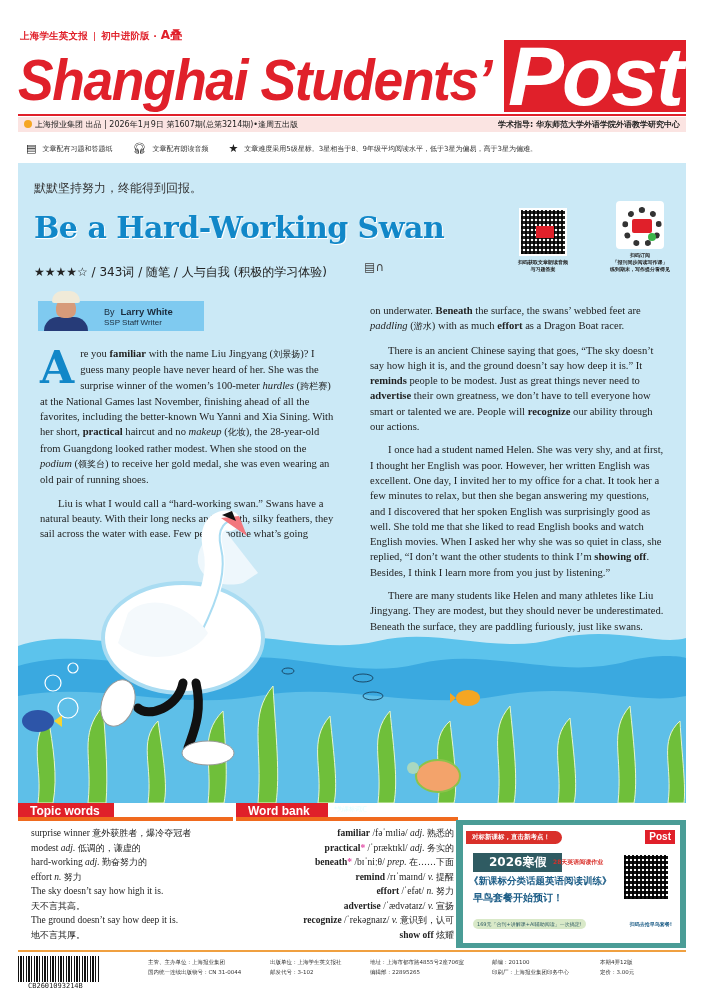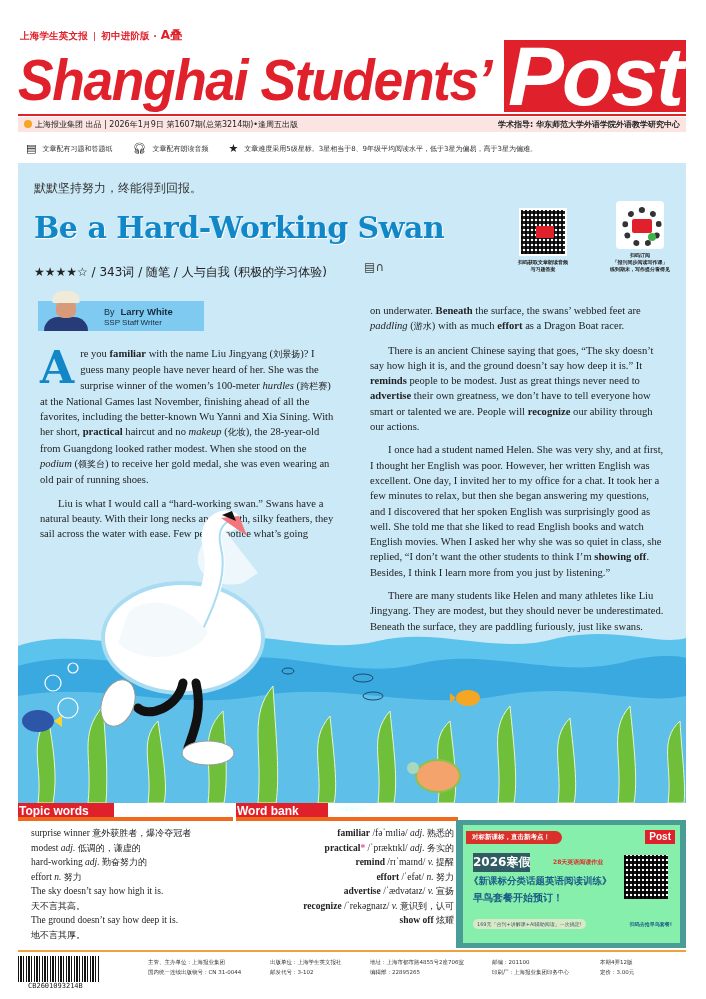--- a/index.html
+++ b/index.html
@@ -53,32 +53,32 @@
   .col-left { left:14px; top:175px; width:316px; }
   .col-right { left:344px; top:132px; width:312px; }
   .dropcap { float:left; font-size:44px; line-height:36px; color:#1187c8; font-weight:bold; margin:4px 6px 0 0; font-family:"DejaVu Serif", serif; }
   .zh { font-family:"DejaVu Serif", serif; font-size:9px; }
 
   
   .water { position:absolute; left:0; top:463px; width:668px; height:177px; }
   .swan { position:absolute; left:0; top:0; width:668px; height:640px; pointer-events:none; }
 
   
-  .box-head { position:absolute; height:16px; background:#e0202a; color:#fff; font-family:"Liberation Sans", sans-serif; font-weight:bold; font-size:12px; line-height:16px; padding-left:1px; }
+  .box-head { position:absolute; height:16px; background:#e0202a; color:#fff; font-family:"Liberation Sans", sans-serif; font-weight:bold; font-size:12px; line-height:16px; padding-left:12px; }
   .orange-rule { position:absolute; height:4px; background:#f06a1e; }
   .wordlist { position:absolute; font-size:9.5px; line-height:14.5px; color:#222; }
   .wordlist .item { white-space:nowrap; }
   .wordlist .zh { font-size:9px; }
   .star { color:#e24aa5; font-weight:bold; }
 
   .ad { position:absolute; left:456px; top:820px; width:230px; height:128px; background:#4a9c96; padding:5px 6px 5px 7px; }
-  .ad-inner { position:relative; width:100%; height:100%; background:#86efac; }
+  .ad-inner { position:relative; width:100%; height:100%; background:#ffffff; }
   .ad .tag { position:absolute; left:3px; top:6px; background:#d9302a; color:#fff; font-family:"DejaVu Sans", sans-serif; font-size:6.5px; font-weight:bold; padding:2px 12px 2px 6px; border-radius:0 8px 8px 0; }
   .ad .plogo { position:absolute; right:5px; top:5px; background:#e0202a; color:#fff; font-family:"Liberation Sans", sans-serif; font-weight:bold; font-size:10px; padding:0 4px; line-height:14px; }
-  .ad .year { position:absolute; left:10px; top:28px; background:#2f5b62; color:#fff; font-family:"DejaVu Sans", sans-serif; font-weight:bold; font-size:12px; padding:1px 0; }
+  .ad .year { position:absolute; left:10px; top:28px; background:#2f5b62; color:#fff; font-family:"DejaVu Sans", sans-serif; font-weight:bold; font-size:12px; padding:1px 16px; }
   .ad .sub { position:absolute; left:90px; top:33px; color:#d9302a; font-family:"DejaVu Sans", sans-serif; font-size:6px; font-weight:bold; }
   .ad .book { position:absolute; left:6px; top:50px; color:#1b5c86; font-family:"DejaVu Sans", sans-serif; font-size:9.5px; font-weight:bold; }
   .ad .early { position:absolute; left:10px; top:66px; color:#1b5c86; font-family:"DejaVu Sans", sans-serif; font-size:10px; font-weight:bold; }
   .ad .price { position:absolute; left:10px; top:94px; background:#d9e9c8; color:#2f5b62; font-family:"DejaVu Sans", sans-serif; font-size:5px; padding:2px 4px; border-radius:6px; }
   .ad .qr2 { position:absolute; right:12px; top:30px; width:44px; height:44px; background:
       repeating-linear-gradient(90deg, #111 0 2px, #fff 2px 4px),
       repeating-linear-gradient(0deg, #111 0 3px, #fff 3px 5px);
       background-blend-mode:multiply; }
   .ad .scan { position:absolute; right:8px; top:96px; color:#1b5c86; font-family:"DejaVu Sans", sans-serif; font-size:5px; font-weight:bold; }
 
@@ -230,20 +230,21 @@
   <div class="item">The ground doesn’t say how deep it is.</div>
   <div class="item zh">地不言其厚。</div>
 </div>
 
 <div class="box-head" style="left:236px; top:803px; width:92px;">Word bank</div>
 <div style="position:absolute; left:334px; top:805px; font-family:'DejaVu Sans',sans-serif; font-size:6px; color:#dff;">*为课标词汇</div>
 <div class="orange-rule" style="left:236px; top:817px; width:222px;"></div>
 <div class="wordlist" style="left:244px; top:826px; width:210px;text-align:right;">
   <div class="item"><b>familiar</b><span class="star"></span> <span>/fəˈmɪliə/</span> <i>adj.</i> <span class="zh">熟悉的</span></div>
   <div class="item"><b>practical</b><span class="star">*</span> <span>/ˈpræktɪkl/</span> <i>adj.</i> <span class="zh">务实的</span></div>
+  <div class="item"><b>beneath</b><span class="star">*</span> <span>/bɪˈniːθ/</span> <i>prep.</i> <span class="zh">在……下面</span></div>
   <div class="item"><b>remind</b><span class="star"></span> <span>/rɪˈmaɪnd/</span> <i>v.</i> <span class="zh">提醒</span></div>
   <div class="item"><b>effort</b><span class="star"></span> <span>/ˈefət/</span> <i>n.</i> <span class="zh">努力</span></div>
   <div class="item"><b>advertise</b><span class="star"></span> <span>/ˈædvətaɪz/</span> <i>v.</i> <span class="zh">宣扬</span></div>
   <div class="item"><b>recognize</b><span class="star"></span> <span>/ˈrekəgnaɪz/</span> <i>v.</i> <span class="zh">意识到，认可</span></div>
   <div class="item"><b>show off</b> <span class="zh">炫耀</span></div>
 </div>
 
 <div class="ad">
   <div class="ad-inner">
     <div class="tag">对标新课标，直击新考点！</div>

